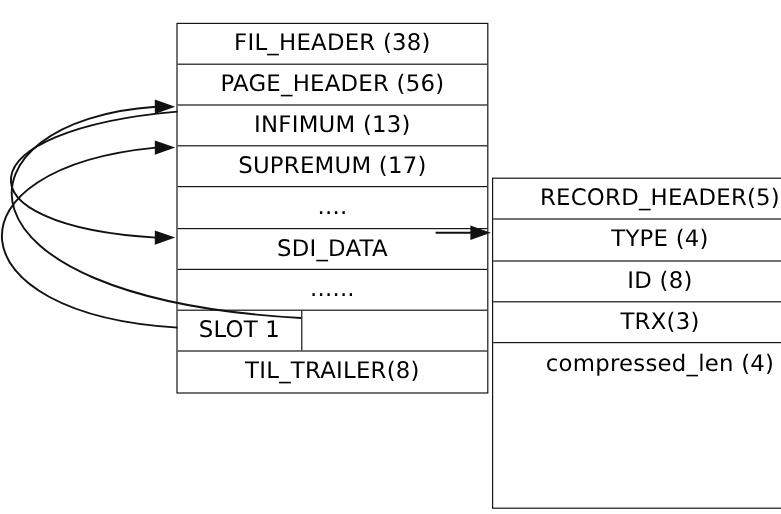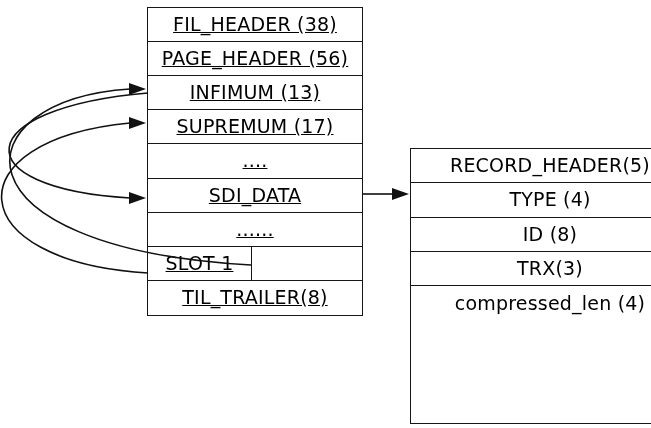--- a/index.html
+++ b/index.html
@@ -18,25 +18,24 @@
   }
   .box {
     position: absolute;
     border: 1.6px solid #161616;
     box-sizing: border-box;
     background: transparent;
     display: grid;
   }
   #left-box {
     left: 147px;
-    top: 7px;
-    width: 216px;
+    top: 19px;
+    width: 260px;
     height: 309px;
     grid-template-rows: repeat(9, 1fr);
-    text-decoration: underline;
   }
   #right-box {
     left: 410px;
     top: 148px;
     width: 280px;
     height: 276px;
     grid-template-rows: repeat(8, 1fr);
   }
   .cell {
     border-bottom: 1.6px solid #161616;

